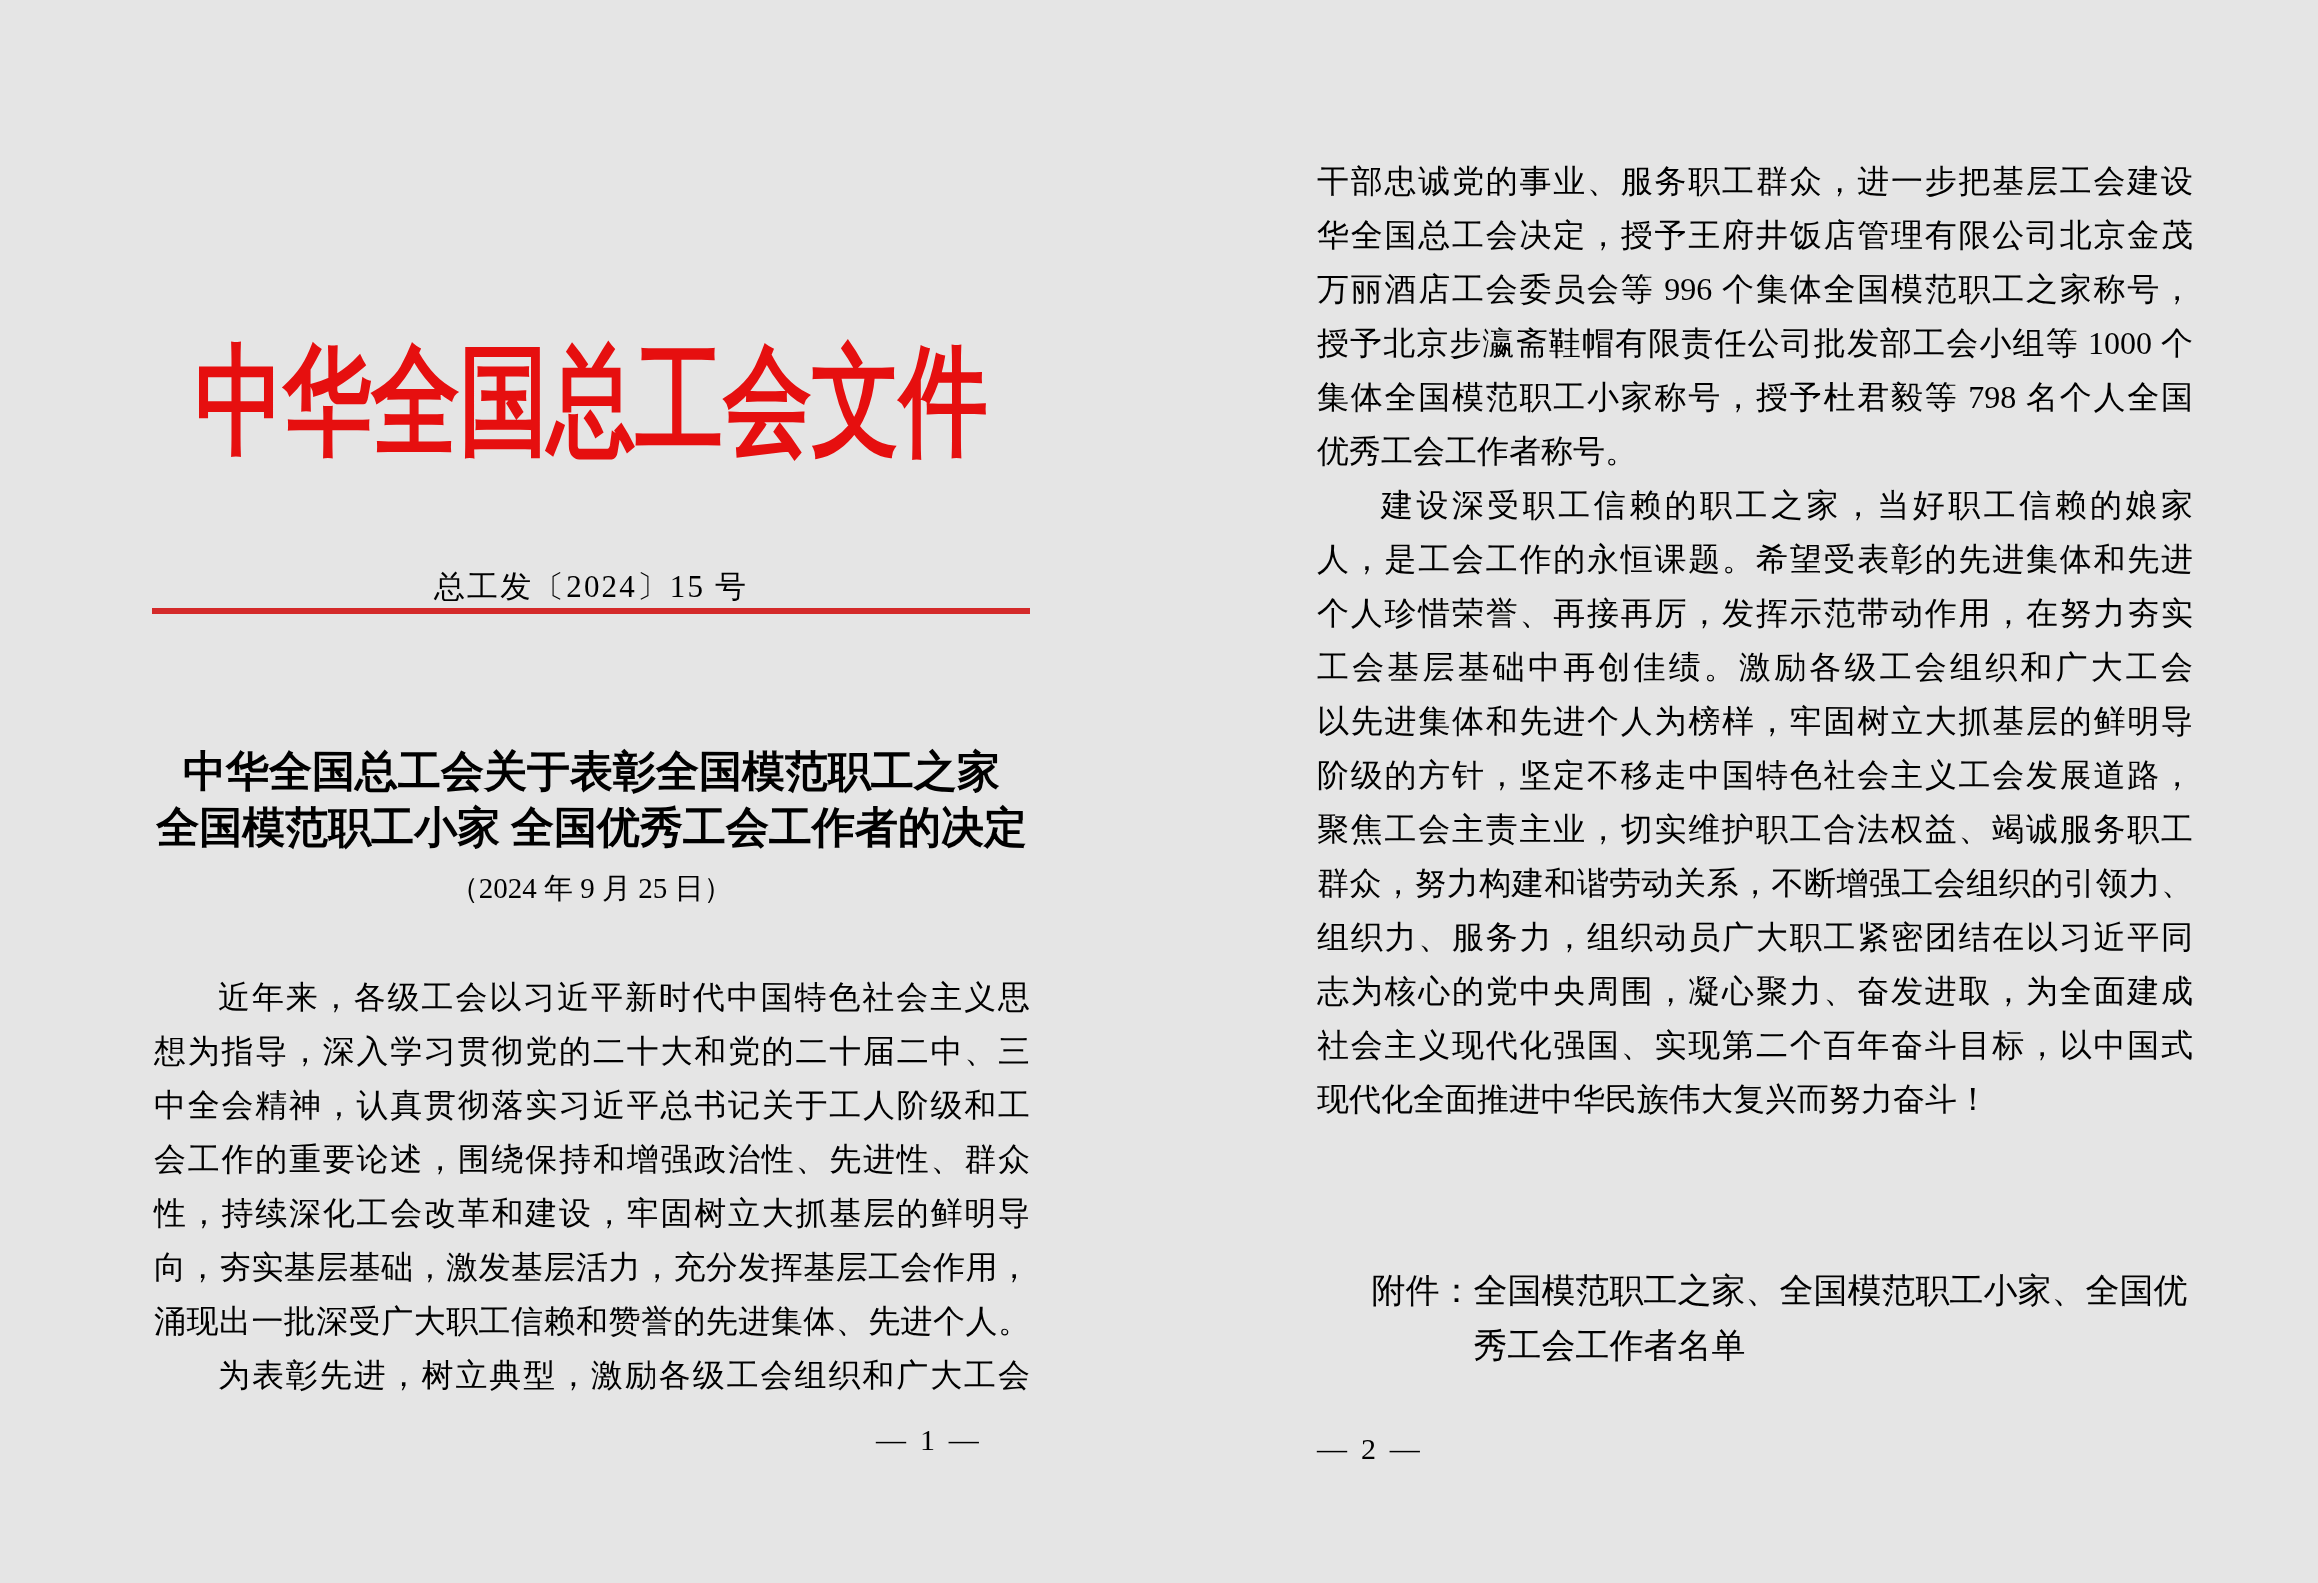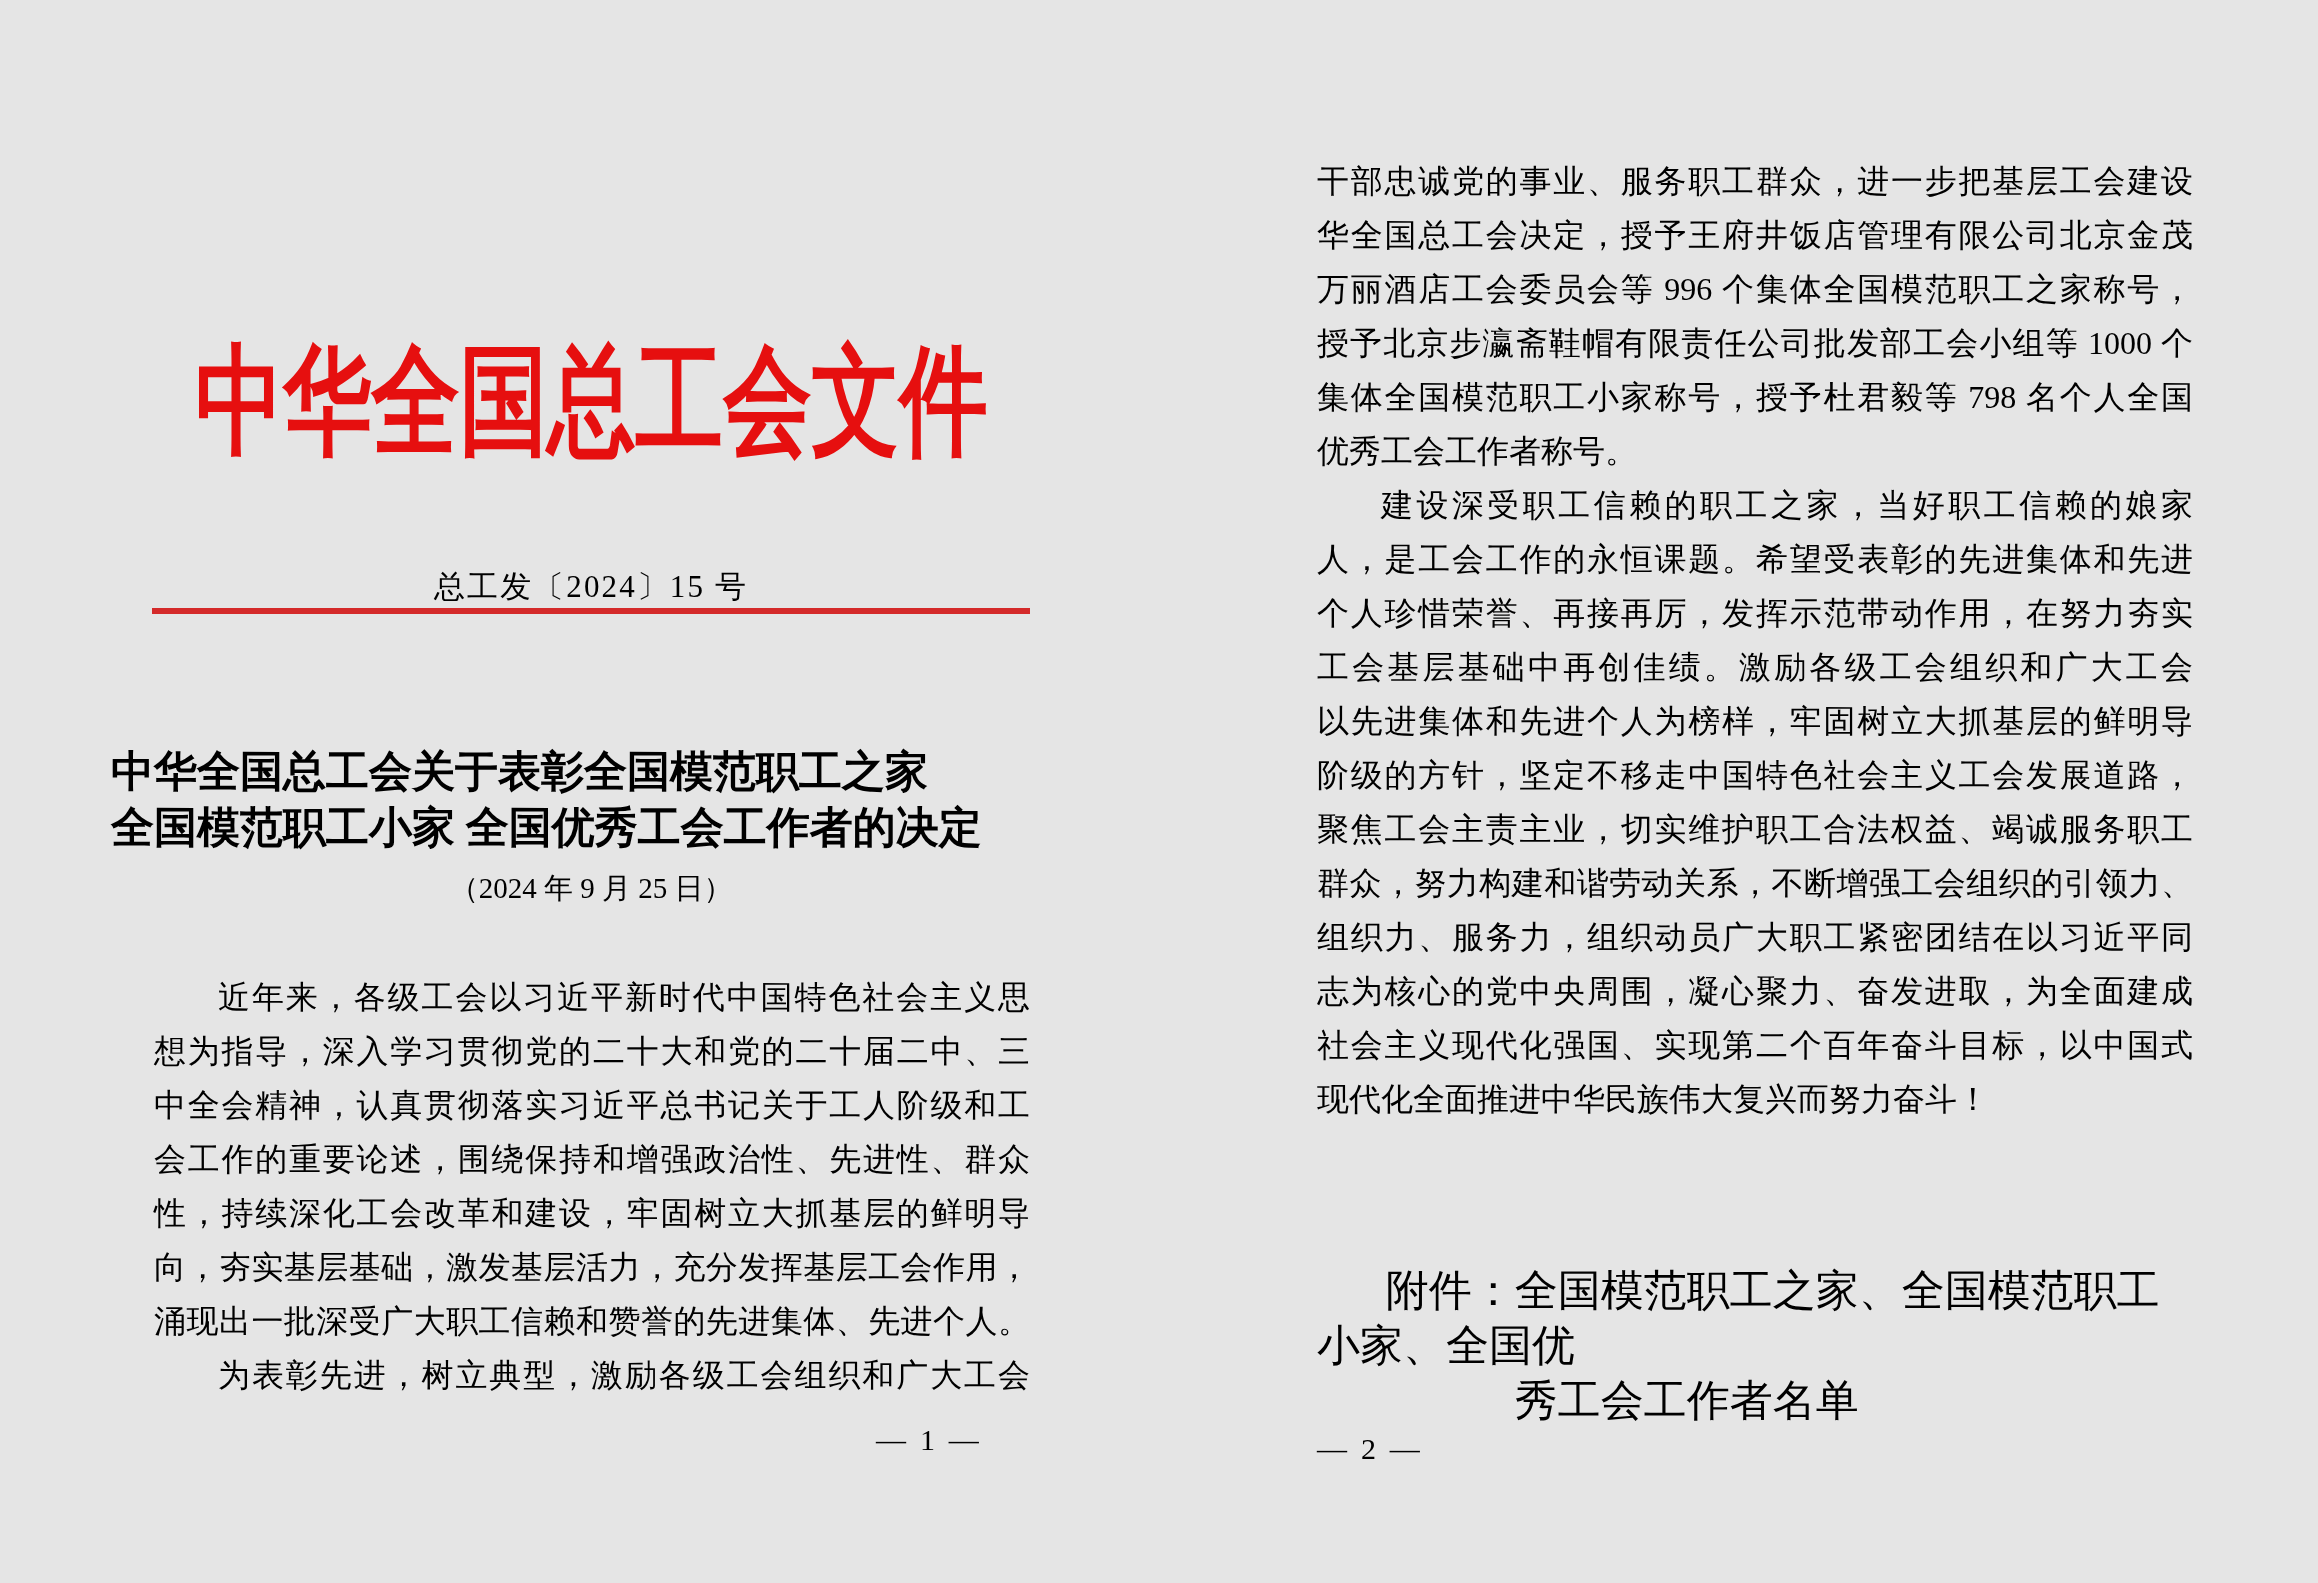--- a/index.html
+++ b/index.html
@@ -9,29 +9,29 @@
   #page1{left:0;}
   #page2{left:1159px;}
 
   .letterhead{position:absolute;left:132px;width:919px;top:321px;text-align:center;
               font-size:88px;font-weight:bold;white-space:nowrap;
               transform:scaleY(1.36);transform-origin:center top;letter-spacing:0px;}
   .doc-number{position:absolute;left:153px;width:876px;top:566px;text-align:center;
               font-size:31px;letter-spacing:2.1px;}
   .red-rule{position:absolute;left:152px;width:878px;top:608px;height:6.3px;}
 
-  .doc-title{position:absolute;left:111px;width:961px;top:744px;
+  .doc-title{position:absolute;left:111px;width:961px;top:744px;text-align:center;
              font-weight:bold;font-size:43px;line-height:56px;}
   .doc-date{position:absolute;left:153px;width:876px;top:869px;text-align:center;font-size:29px;}
 
   .body-block{position:absolute;width:876px;font-size:32px;line-height:54px;
               word-break:break-all;}
   #body1{left:154px;top:970px;}
   #body2{left:158px;top:154px;}
-  #attach{left:158px;top:1263px;position:absolute;width:876px;font-size:43px;line-height:55px;}
+  #attach{left:158px;top:1263px;position:absolute;width:876px;font-size:34px;line-height:55px;}
 
   .line{text-align:justify;text-align-last:justify;}
   .line.indent{text-indent:2em;}
   .line.end{text-align:left;text-align-last:auto;}
   .line.att-first{text-indent:1.6em;text-align:left;text-align-last:auto;}
   .line.att-cont{padding-left:4.6em;text-align:left;text-align-last:auto;}
 
   .page-num{position:absolute;font-size:30px;letter-spacing:3.2px;white-space:nowrap;}
   #p1num{left:153px;width:829px;top:1423px;text-align:right;}
   #p2num{left:158px;top:1432px;text-align:left;}

